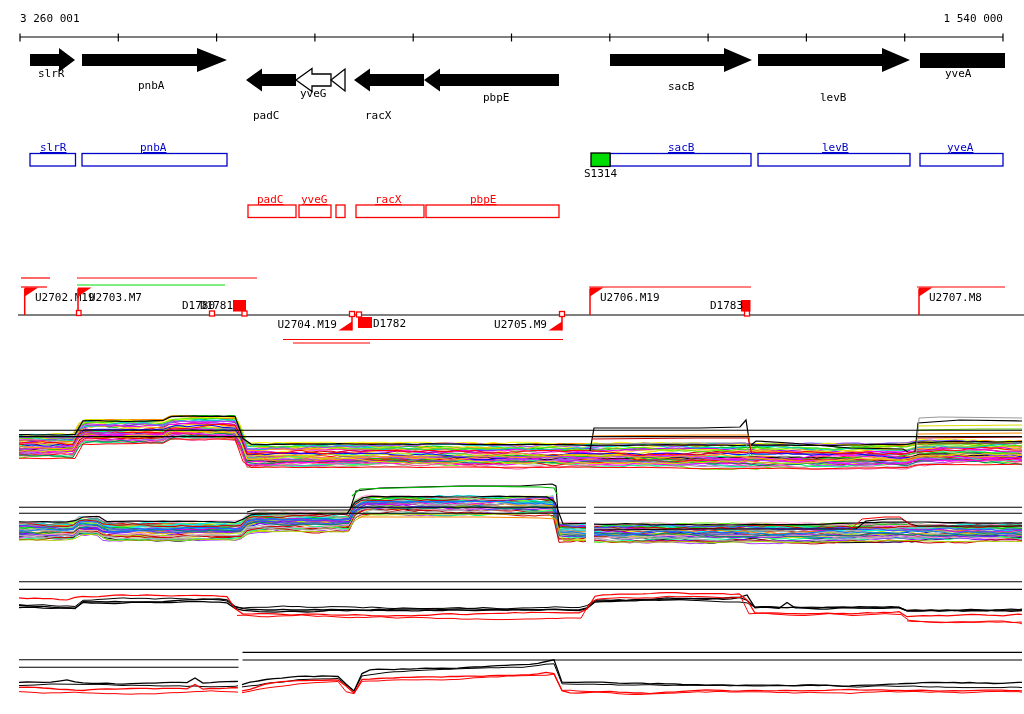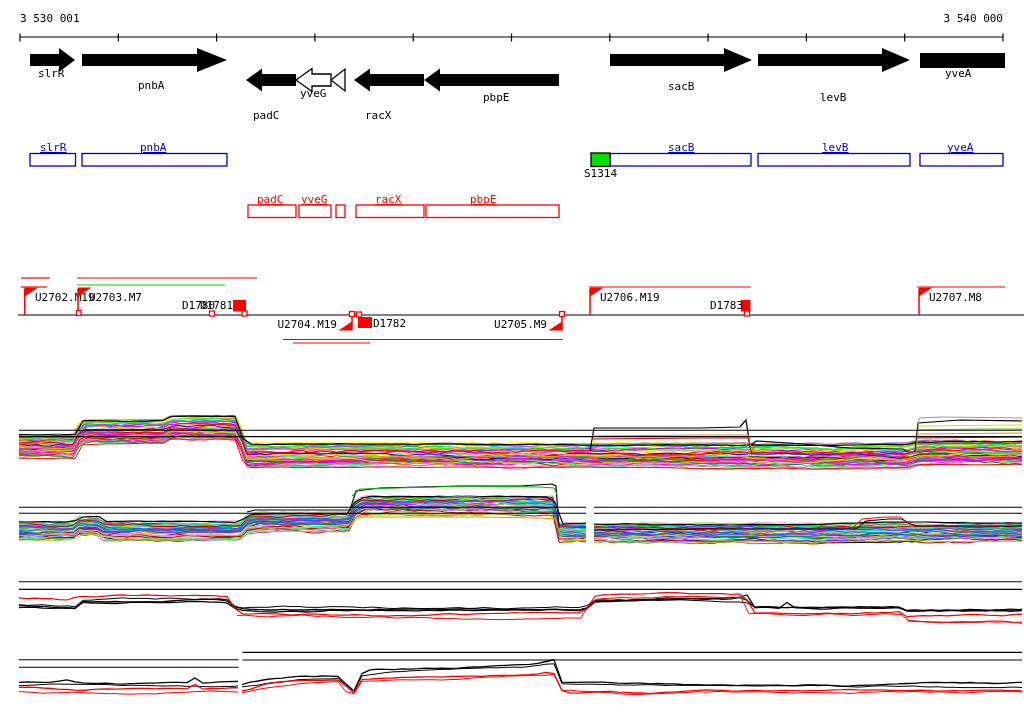--- a/index.html
+++ b/index.html
@@ -7,22 +7,22 @@
   .ruler-label{position:absolute;top:12px;font-size:11px;color:#000;white-space:pre;}
   #ruler-start{left:20px;}
   #ruler-end{right:21px;}
   svg text{font-family:"DejaVu Sans Mono","Liberation Mono",monospace;font-size:11px;}
   svg text.u{text-decoration:underline;}
 </style>
 </head>
 <body>
 
 <div id="app">
-  <span id="ruler-start" class="ruler-label">3 530 001</span>
-  <span id="ruler-end" class="ruler-label">3 540 000</span>
+  <span id="ruler-start" class="ruler-label">3 260 001</span>
+  <span id="ruler-end" class="ruler-label">1 540 000</span>
   <svg id="canvas" width="1024" height="714" viewBox="0 0 1024 714">
       <g>
         <line x1="20" y1="37" x2="1003" y2="37" stroke="#000" stroke-width="1.2"></line>
         <line x1="20" y1="33.5" x2="20" y2="41.5" stroke="#000" stroke-width="1.2"></line>
         <line x1="118.3" y1="33.5" x2="118.3" y2="41.5" stroke="#000" stroke-width="1.2"></line>
         <line x1="216.6" y1="33.5" x2="216.6" y2="41.5" stroke="#000" stroke-width="1.2"></line>
         <line x1="314.9" y1="33.5" x2="314.9" y2="41.5" stroke="#000" stroke-width="1.2"></line>
         <line x1="413.2" y1="33.5" x2="413.2" y2="41.5" stroke="#000" stroke-width="1.2"></line>
         <line x1="511.5" y1="33.5" x2="511.5" y2="41.5" stroke="#000" stroke-width="1.2"></line>
         <line x1="609.8" y1="33.5" x2="609.8" y2="41.5" stroke="#000" stroke-width="1.2"></line>

